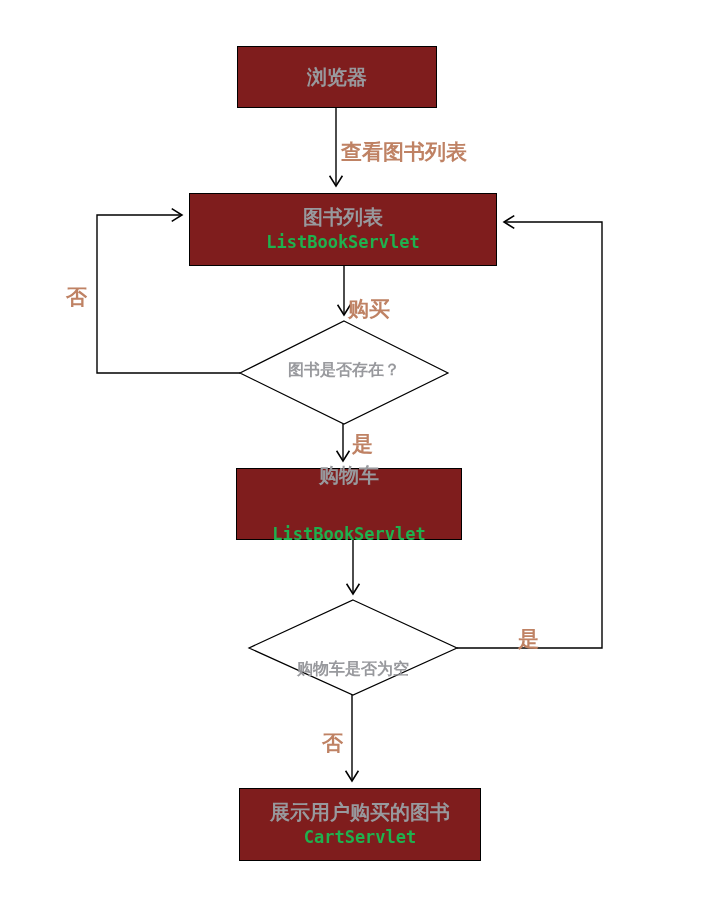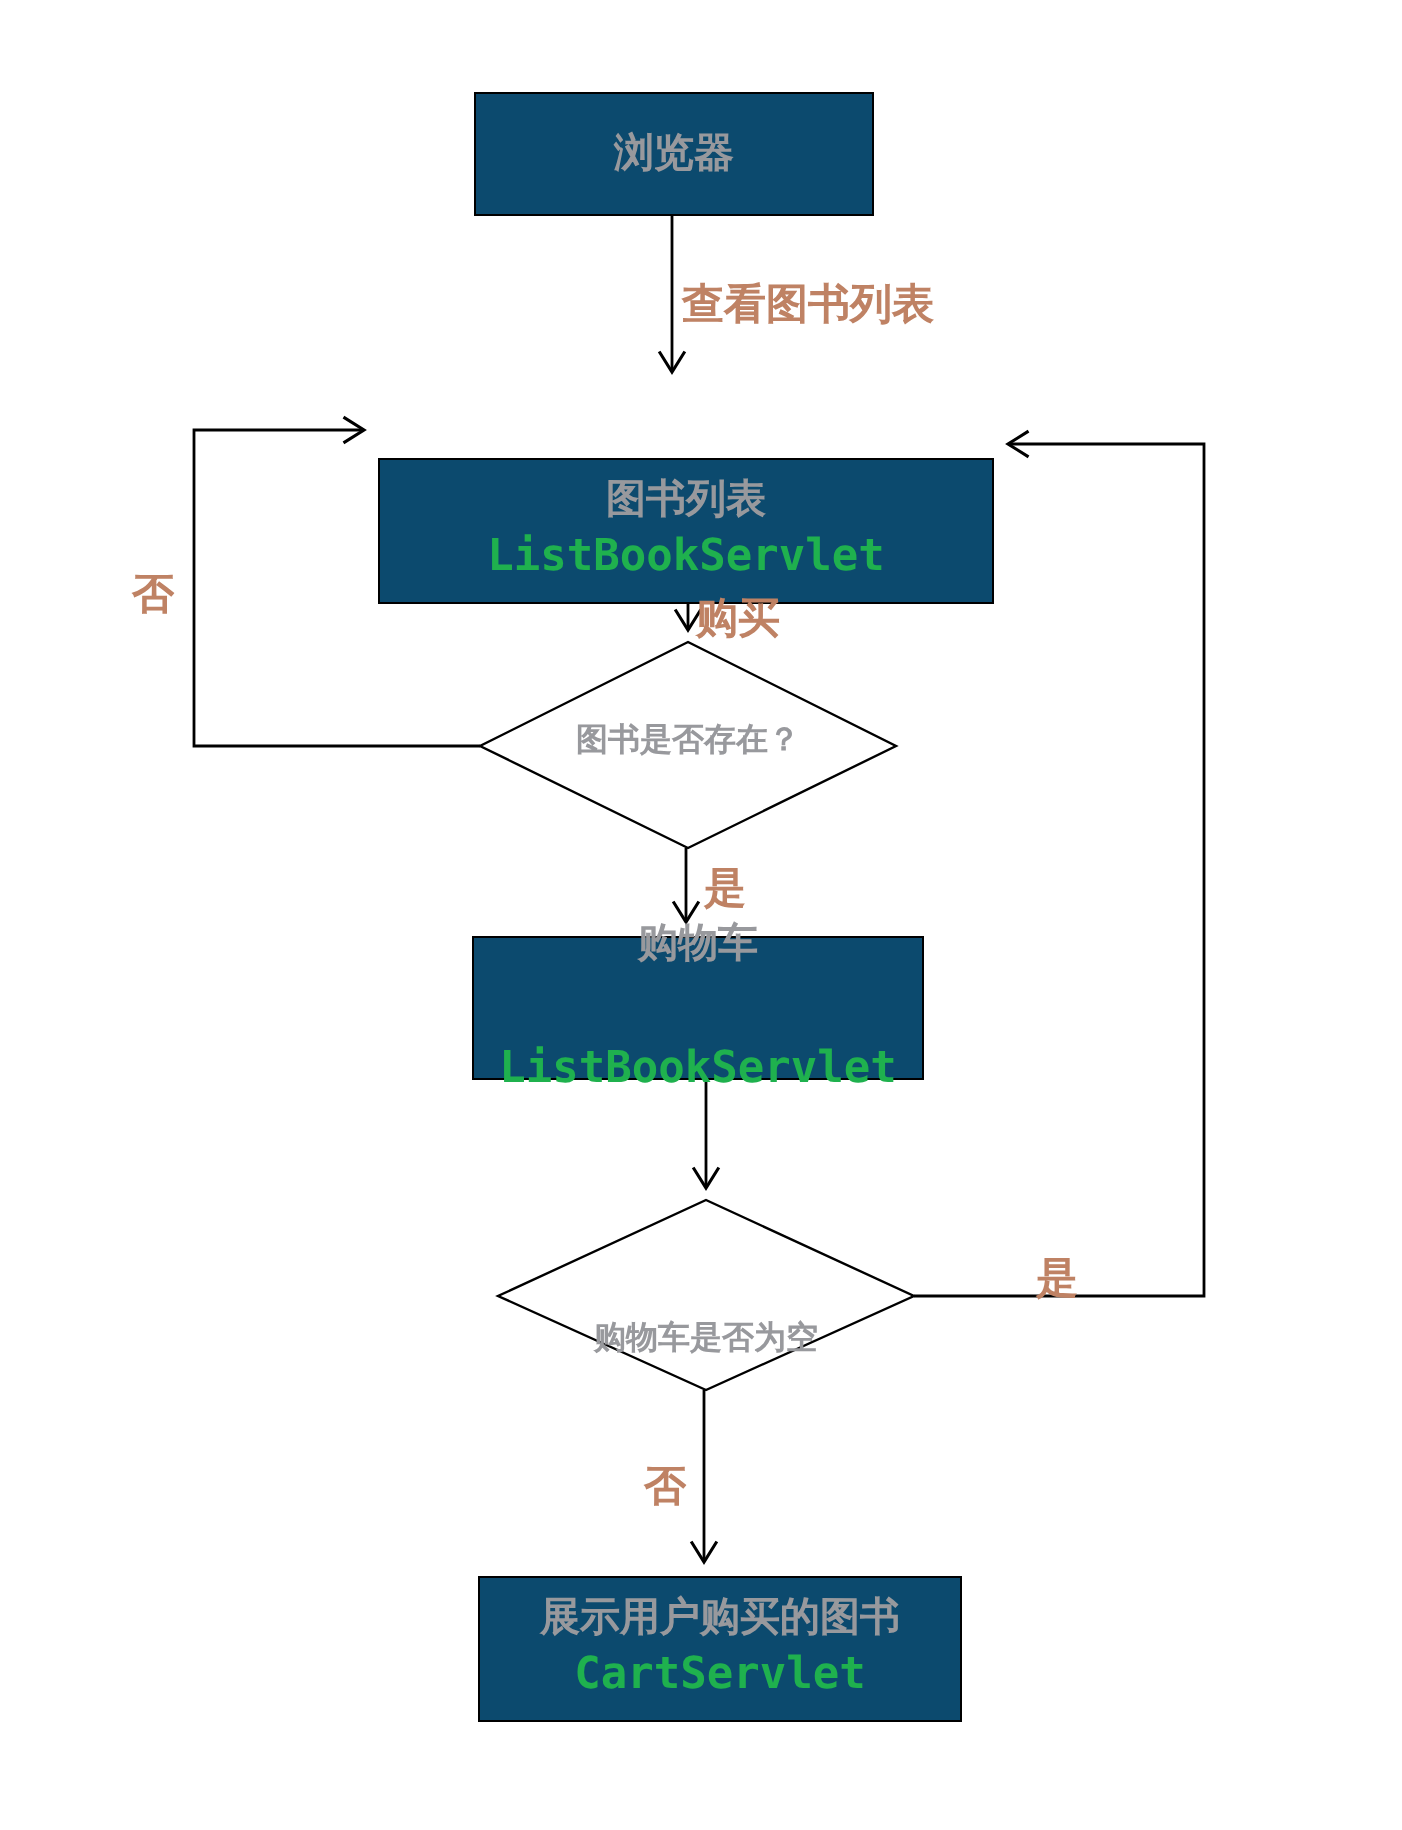--- a/index.html
+++ b/index.html
@@ -18,37 +18,37 @@
   svg.connectors {
     position: absolute;
     left: 0;
     top: 0;
     width: 701px;
     height: 915px;
   }
   .node {
     position: absolute;
     box-sizing: border-box;
-    background: #0c4a6e;
+    background: #7f1d1d;
     border: 1.5px solid #000000;
     display: flex;
     flex-direction: column;
     justify-content: center;
     text-align: center;
     line-height: 1.25;
   }
   .node-title {
     font-size: 20px;
     font-weight: bold;
     color: var(--node-text, #98999D);
     white-space: nowrap;
   }
   .servlet-name {
     font-family: "DejaVu Sans Mono", "Liberation Mono", monospace;
-    font-size: 22px;
+    font-size: 17px;
     font-weight: bold;
     color: var(--servlet-green, #1FB14E);
     white-space: nowrap;
     margin-top: 2px;
   }
   .diamond-text {
     position: absolute;
     width: 210px;
     text-align: center;
     font-size: 16px;
@@ -91,21 +91,21 @@
     <polyline points="352,695 352,781" fill="none" stroke="#000000" stroke-width="1.4" marker-end="url(#arrow)"></polyline>
 
     <polygon points="344,321 448,373 344,424 240,373" fill="#ffffff" stroke="#000000" stroke-width="1.2"></polygon>
     <polygon points="353,600 457,648 353,695 249,648" fill="#ffffff" stroke="#000000" stroke-width="1.2"></polygon>
   </svg>
 
   <div class="node" style="left:237px; top:46px; width:200px; height:62px;">
     <div class="node-title">浏览器</div>
   </div>
 
-  <div class="node" style="left:189px; top:193px; width:308px; height:73px;margin-top:36px;">
+  <div class="node" style="left:189px; top:193px; width:308px; height:73px;">
     <div class="node-title">图书列表</div>
     <div class="servlet-name">ListBookServlet</div>
   </div>
 
   <div class="node" style="left:236px; top:468px; width:226px; height:72px;gap:34px;">
     <div class="node-title">购物车</div>
     <div class="servlet-name">ListBookServlet</div>
   </div>
 
   <div class="node" style="left:239px; top:788px; width:242px; height:73px;">

